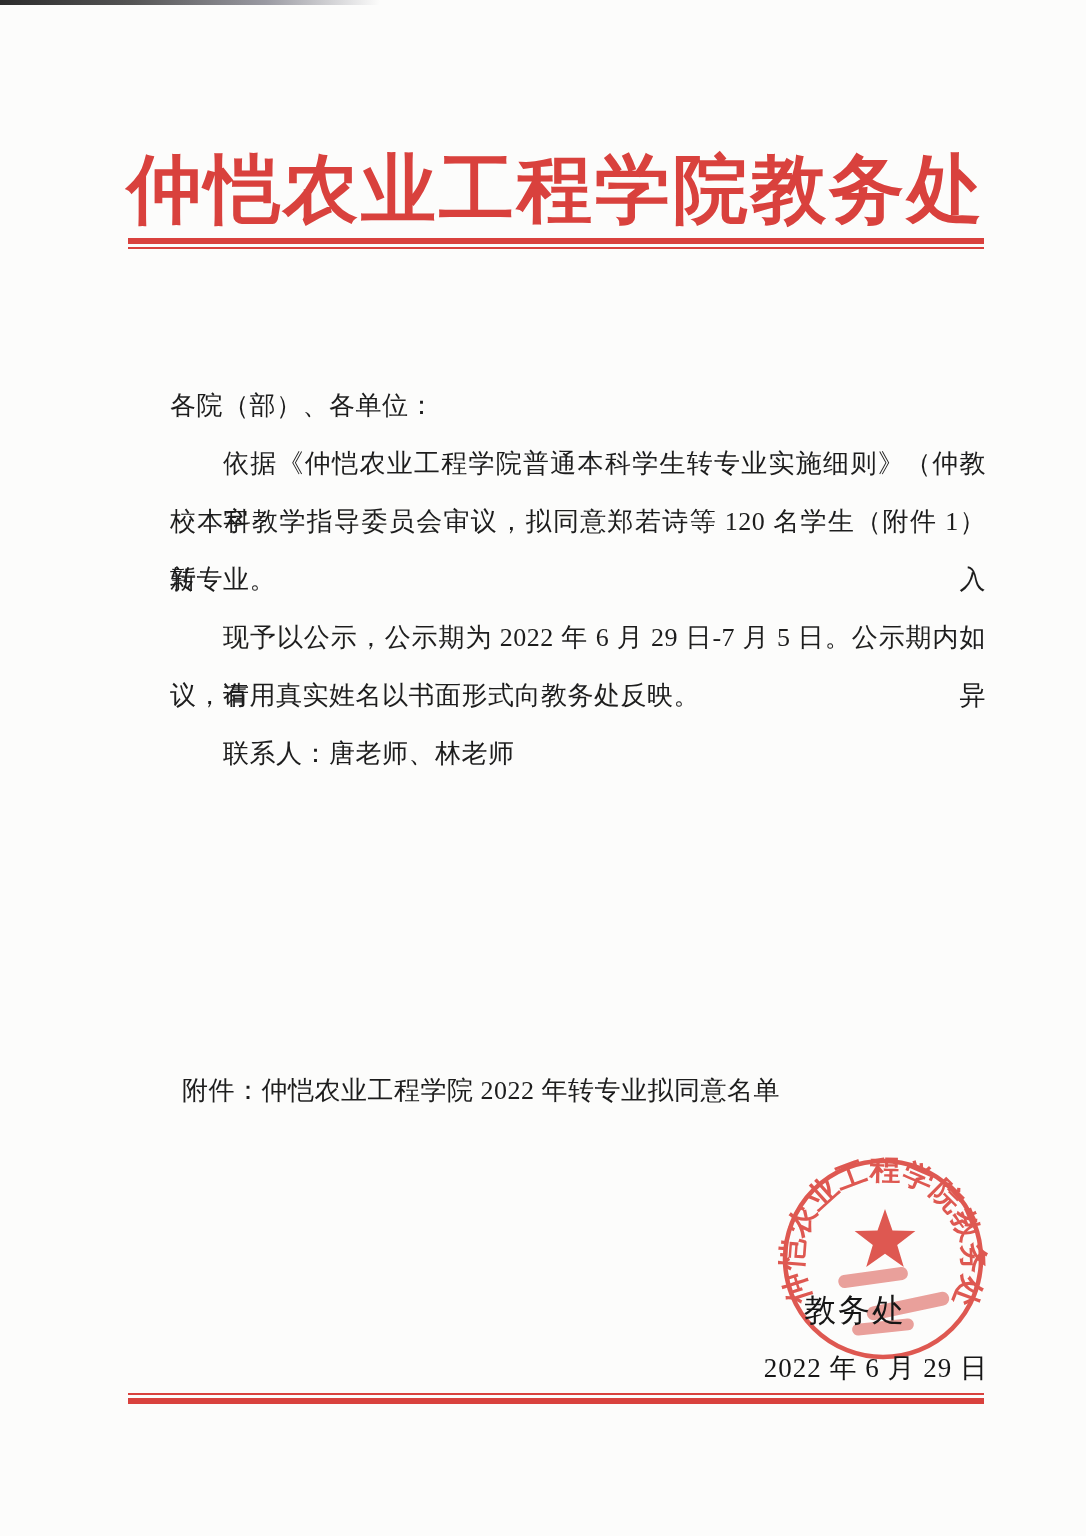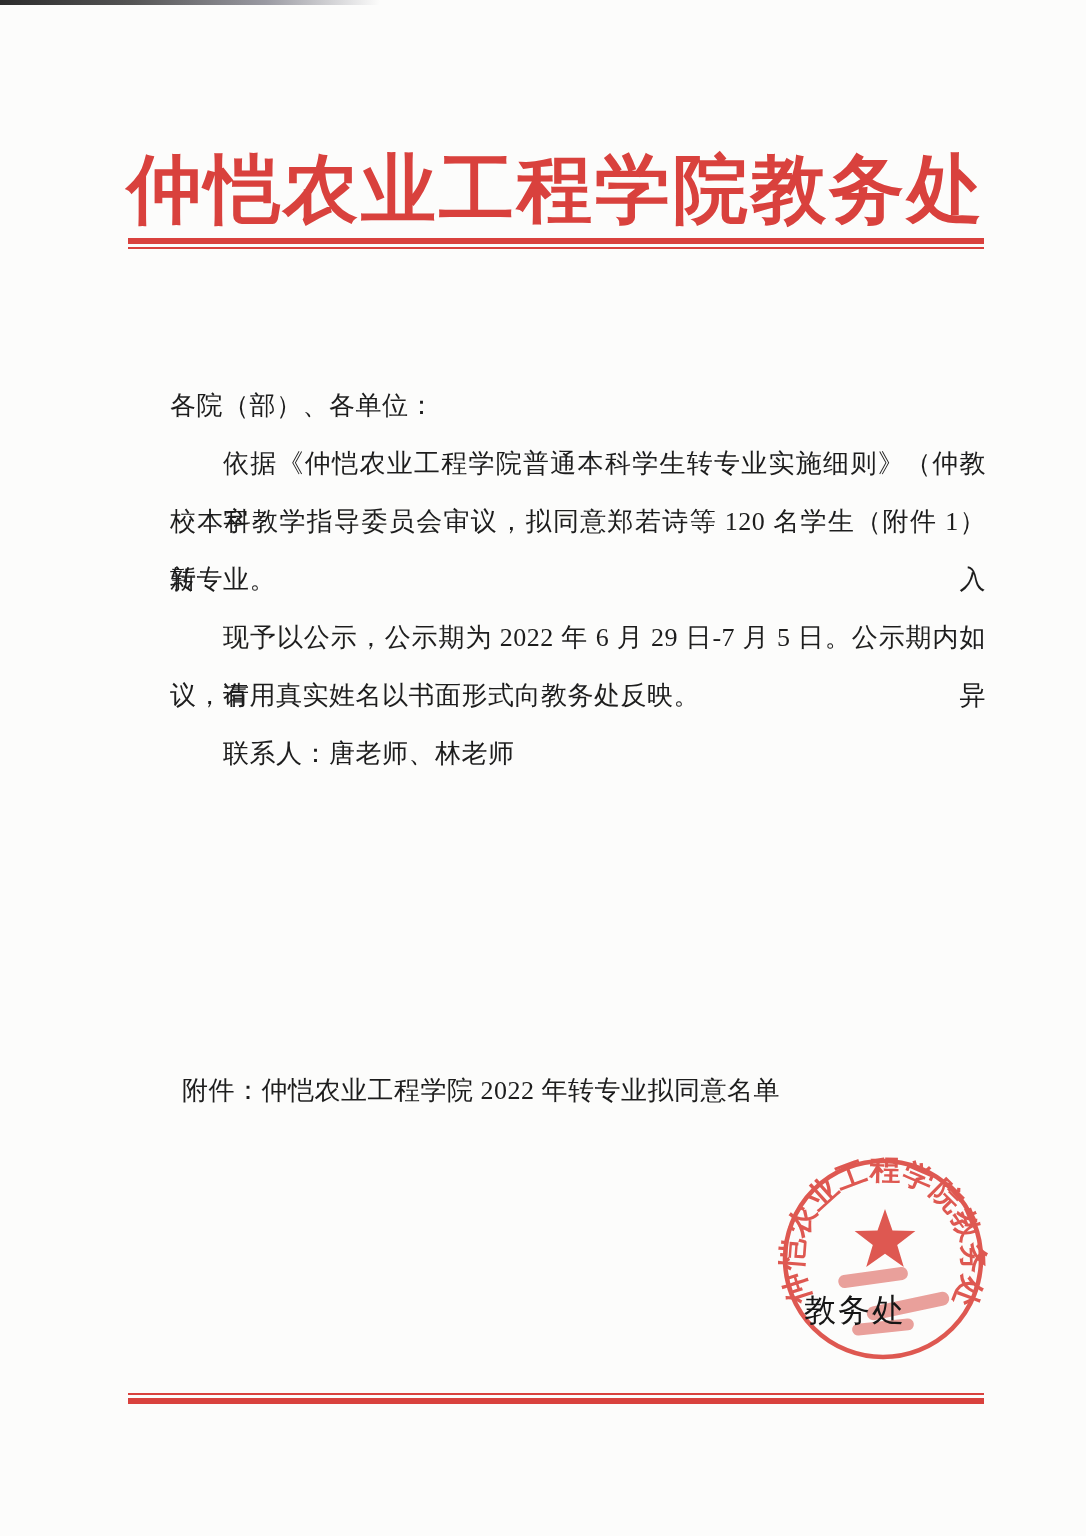--- a/index.html
+++ b/index.html
@@ -132,20 +132,21 @@
 
       <path id="sealArc" d="M 33.7 146 A 81 81 0 1 1 176.3 146" fill="none"></path>
       <text font-size="29" fill="#dc4b43" font-weight="bold" font-family="Liberation Serif, DejaVu Serif, serif">
         <textPath href="#sealArc" startOffset="0" textLength="338" lengthAdjust="spacingAndGlyphs">仲恺农业工程学院教务处</textPath>
       </text>
     </svg>
   </div>
 
   <div class="signer">教务处</div>
 
+  <div class="issue-date">2022 年 6 月 29 日</div>
 
   <div class="rule rule-footer">
     <div class="thin"></div>
     <div class="gap"></div>
     <div class="thick"></div>
   </div>
 
 </div>
 
 </body></html>

